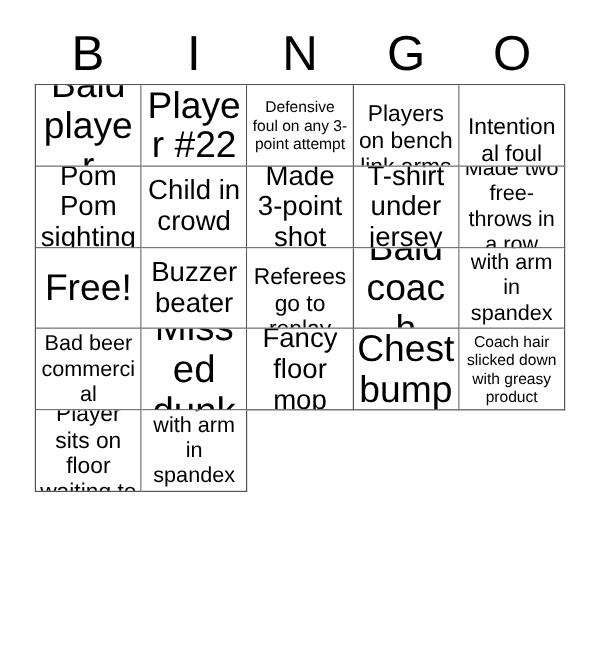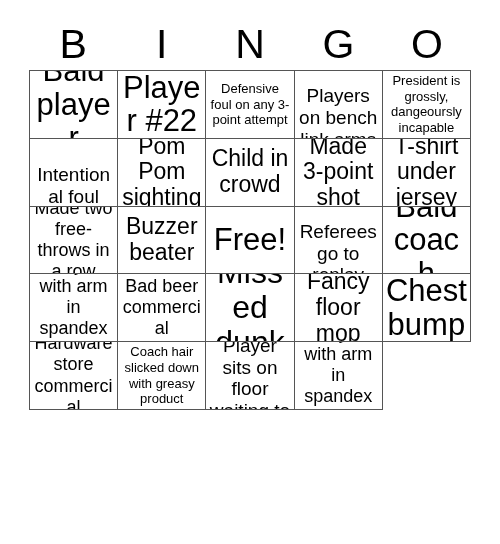--- a/index.html
+++ b/index.html
@@ -111,47 +111,44 @@
     <div class="cell sz-xxl">
         <span class="cell-text">Player #22</span>
       </div>
     <div class="cell sz-xs">
         <span class="cell-text">Defensive foul on any 3-point attempt</span>
       </div>
     <div class="cell sz-md">
         <span class="cell-text">Players on bench link arms</span>
       </div>
 
-    <div class="cell sz-xs">
-        <span class="cell-text">President is grossly, dangeoursly incapable</span>
-      </div>
     <div class="cell sz-md">
         <span class="cell-text">Intentional foul</span>
       </div>
     <div class="cell sz-lg">
         <span class="cell-text">Pom Pom sighting</span>
       </div>
     <div class="cell sz-lg">
         <span class="cell-text">Child in crowd</span>
       </div>
     <div class="cell sz-lg">
         <span class="cell-text">Made 3-point shot</span>
       </div>
 
     <div class="cell sz-lg">
         <span class="cell-text">T-shirt under jersey</span>
       </div>
     <div class="cell sz-sm">
         <span class="cell-text">Made two free-throws in a row</span>
       </div>
+    <div class="cell free">
+        <span class="cell-text">Free!</span>
+      </div>
     <div class="cell sz-lg">
         <span class="cell-text">Buzzer beater</span>
-      </div>
-    <div class="cell free">
-        <span class="cell-text">Free!</span>
       </div>
     <div class="cell sz-md">
         <span class="cell-text">Referees go to replay</span>
       </div>
 
     <div class="cell sz-xxl">
         <span class="cell-text">Bald coach</span>
       </div>
     <div class="cell sz-sm">
         <span class="cell-text">Player with arm in spandex sleeve</span>
@@ -162,23 +159,20 @@
     <div class="cell sz-xl">
         <span class="cell-text">Missed dunk</span>
       </div>
     <div class="cell sz-lg">
         <span class="cell-text">Fancy floor mop</span>
       </div>
 
     <div class="cell sz-xxl">
         <span class="cell-text">Chest bump</span>
       </div>
-    <div class="cell sz-sm">
-        <span class="cell-text">Hardware store commercial</span>
-      </div>
     <div class="cell sz-xs">
         <span class="cell-text">Coach hair slicked down with greasy product</span>
       </div>
     <div class="cell sz-md">
         <span class="cell-text">Player sits on floor waiting to come in</span>
       </div>
     <div class="cell sz-sm">
         <span class="cell-text">Player with arm in spandex sleeve</span>
       </div>
 

